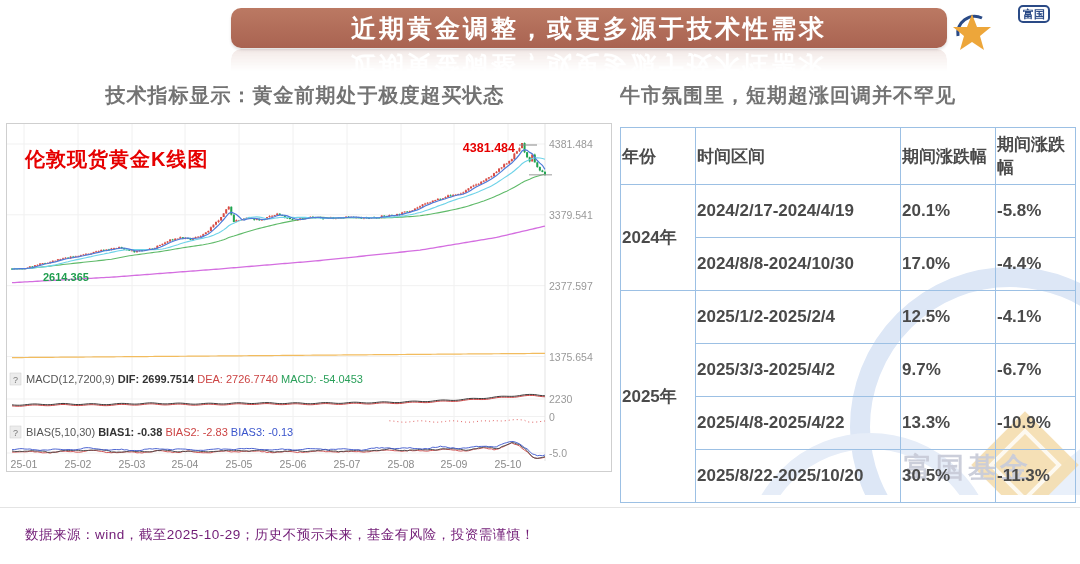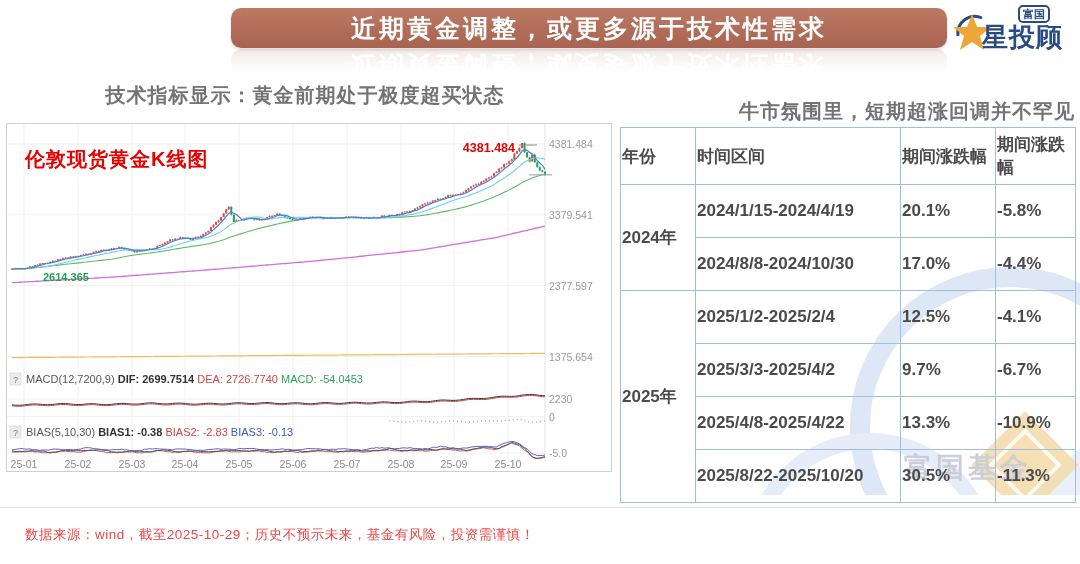--- a/index.html
+++ b/index.html
@@ -18,51 +18,50 @@
           mask-image:linear-gradient(to bottom,transparent 35%,#000 100%);}
   .banner-reflect span{color:#fff;font-size:25px;font-weight:bold;letter-spacing:3px;}
   
   .logo{right:6px;top:4px;width:122px;height:54px;z-index:6;}
   .logo .big{position:absolute;left:30px;top:16px;font-size:26px;font-weight:bold;color:#2a4a86;letter-spacing:1px;}
   .logo .small{position:absolute;left:66px;top:1px;font-size:11px;font-weight:bold;color:#2a4a86;
                border:2px solid #2a4a86;border-radius:5px;padding:0 3px;line-height:14px;background:#fff;}
   
   .heading{font-size:20px;font-weight:bold;color:#737373;letter-spacing:1px;white-space:nowrap;}
   .heading-left{left:0;top:82px;width:610px;text-align:center;}
-  .heading-right{left:620px;top:98px;width:455px;text-align:right;}
+  .heading-right{left:620px;top:82px;width:455px;text-align:left;}
   
   .chart-panel{left:6px;top:123px;width:604px;height:347px;border:1px solid #cfcfcf;background:#fff;z-index:2;}
   
   .wm{left:620px;top:127px;width:460px;height:368px;overflow:hidden;z-index:0;}
   .table-wrap{left:620px;top:127px;width:457px;z-index:2;}
   table.pb{border-collapse:collapse;width:455px;table-layout:fixed;background:transparent;}
   table.pb th,table.pb td{border:1px solid #9cc0e4;text-align:left;vertical-align:middle;
         font-size:17px;font-weight:bold;color:#4a4a4a;background:transparent;}
   table.pb th{height:54px;}
   table.pb td{height:50px;}
   
   .divider{left:0;top:507px;width:1080px;height:1px;background:#e4e4e4;z-index:3;}
-  .footer{left:25px;top:526px;font-size:13.5px;color:#ef4444;z-index:3;letter-spacing:.5px;}
+  .footer{left:25px;top:526px;font-size:13.5px;color:#701a75;z-index:3;letter-spacing:.5px;}
 </style>
 </head>
 <body>
 
 <div class="abs banner">
   <span>近期黄金调整，或更多源于技术性需求</span>
 </div>
 <div class="abs banner-reflect">
   <span>近期黄金调整，或更多源于技术性需求</span>
 </div>
 
 <div class="abs logo">
   <svg width="44" height="50" style="position:absolute;left:-4px;top:4px;">
     <path d="M10 28 A17 17 0 0 1 34 10" fill="none" stroke="#2a4a86" stroke-width="3"></path>
     <polygon points="24,6 29,19 43,19 32,28 36,42 24,34 12,42 16,28 5,19 19,19" fill="#eda63a"></polygon>
   </svg>
-  <span class="big">星投顾</span>
   <span class="small">富国</span>
 </div>
 
 <div class="abs heading heading-left">技术指标显示：黄金前期处于极度超买状态</div>
 <div class="abs heading heading-right">牛市氛围里，短期超涨回调并不罕见</div>
 
 <div class="abs wm">
   <svg width="460" height="437">
     <circle cx="390" cy="300" r="150" fill="none" stroke="#dde7f6" stroke-width="20"></circle>
     <circle cx="250" cy="432" r="118" fill="none" stroke="#e6edf8" stroke-width="16"></circle>
@@ -571,21 +570,21 @@
         <tr>
           <th>年份</th>
           <th>时间区间</th>
           <th>期间涨跌幅</th>
           <th>期间涨跌幅</th>
         </tr>
       </thead>
     <tbody>
         <tr>
           <td rowspan="2">2024年</td>
-          <td>2024/1/15-2024/4/19</td>
+          <td>2024/2/17-2024/4/19</td>
           <td>20.1%</td>
           <td>-5.8%</td>
         </tr>
         <tr>
           <td>2024/8/8-2024/10/30</td>
           <td>17.0%</td>
           <td>-4.4%</td>
         </tr>
         <tr>
           <td rowspan="4">2025年</td>

